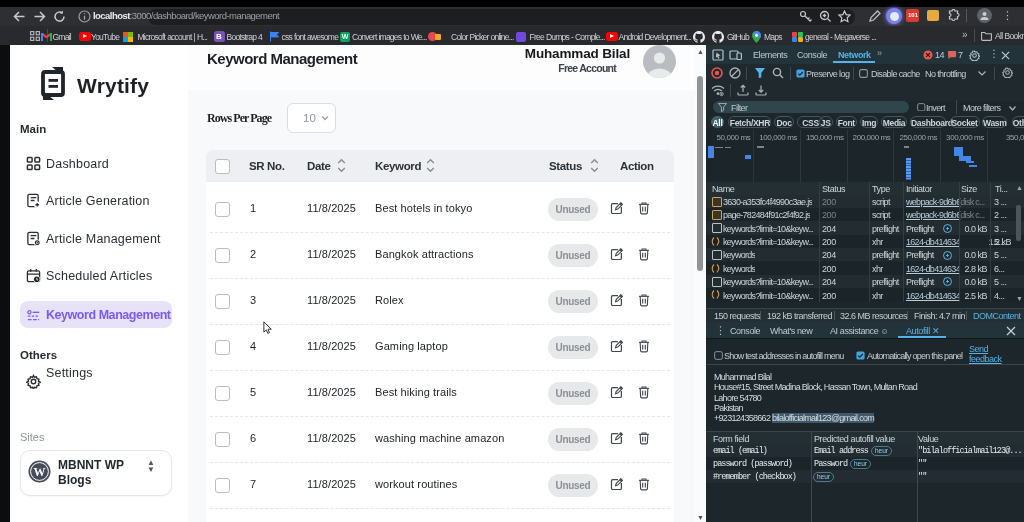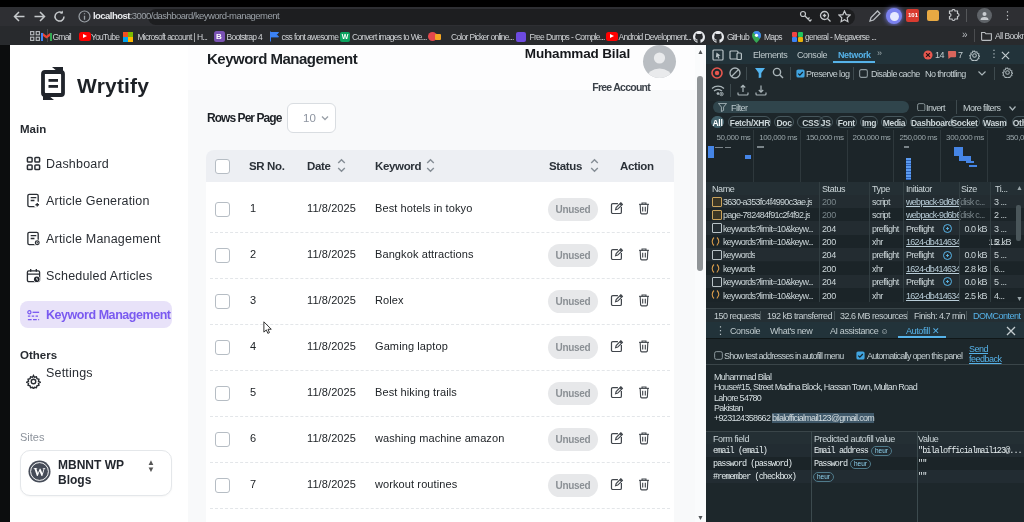--- a/index.html
+++ b/index.html
@@ -15,23 +15,23 @@
   #lstrip{left:0;top:45px;width:10px;height:477px;background:#0c0d0e;}
   #sidebar{left:10px;top:45px;width:178px;height:477px;background:#ffffff;border-right:1px solid #ebedef;}
   .navlbl{position:absolute;font-size:11.5px;font-weight:700;color:#272b31;}
   .navitem{position:absolute;left:46px;font-size:12.5px;font-weight:500;color:#2a2e34;white-space:nowrap;letter-spacing:0.2px;}
   .navico{position:absolute;left:26px;width:15px;height:15px;}
   
   #topbar{left:188px;top:45px;width:507px;height:45px;background:#fdfdfe;}
   #mainbg{left:188px;top:90px;width:507px;height:432px;background:#f8f9fa;}
   #mtitle{left:207px;top:50px;font-size:15px;font-weight:700;color:#1c2025;letter-spacing:-0.5px;}
   #uname{right:394px;top:46px;font-size:13.5px;font-weight:700;color:#16181c;letter-spacing:-0.15px;}
-  #uacct{right:374px;top:62px;font-size:10.5px;font-weight:600;color:#3c424a;letter-spacing:-0.75px;margin-top:19px;}
+  #uacct{right:408px;top:62px;font-size:10.5px;font-weight:600;color:#3c424a;letter-spacing:-0.75px;}
   #avatar{left:643px;top:45px;width:33px;height:33px;border-radius:50%;background:#b9bdc2;overflow:hidden;}
-  #rpp{left:207px;top:111px;font-size:12px;font-weight:700;color:#1c2025;letter-spacing:-0.95px;}
+  #rpp{left:207px;top:111px;font-size:12px;font-weight:700;color:#1c2025;letter-spacing:-0.95px;font-family:Liberation Serif, serif;}
   #rppsel{left:287px;top:103px;width:47px;height:28px;background:#fff;border:1px solid #d9dde1;border-radius:6px;}
   #search{left:365px;top:102px;width:163px;height:30px;background:#fff;border:1px solid #d9dde1;border-radius:10px;}
   #addbtn{left:558px;top:101px;width:119px;height:32px;background:#7158e2;border-radius:8px;color:#fff;font-size:12px;font-weight:700;text-align:center;line-height:32px;letter-spacing:-0.3px;}
   
   #thead{left:206px;top:150px;width:468px;height:32px;background:#edeff3;border-radius:8px 8px 0 0;}
   #tbody{left:206px;top:182px;width:468px;height:340px;background:#fff;}
   .th{position:absolute;font-size:11.5px;font-weight:700;color:#2b3138;top:160px;letter-spacing:-0.35px;}
   .td{position:absolute;font-size:11px;color:#212529;white-space:nowrap;letter-spacing:0.1px;}
   .cb{position:absolute;left:215px;width:13px;height:13px;border:1.5px solid #b6bdc4;border-radius:3px;background:#fff;}
   .rowline{position:absolute;left:210px;width:460px;border-top:1px dashed #e3e6e9;}

